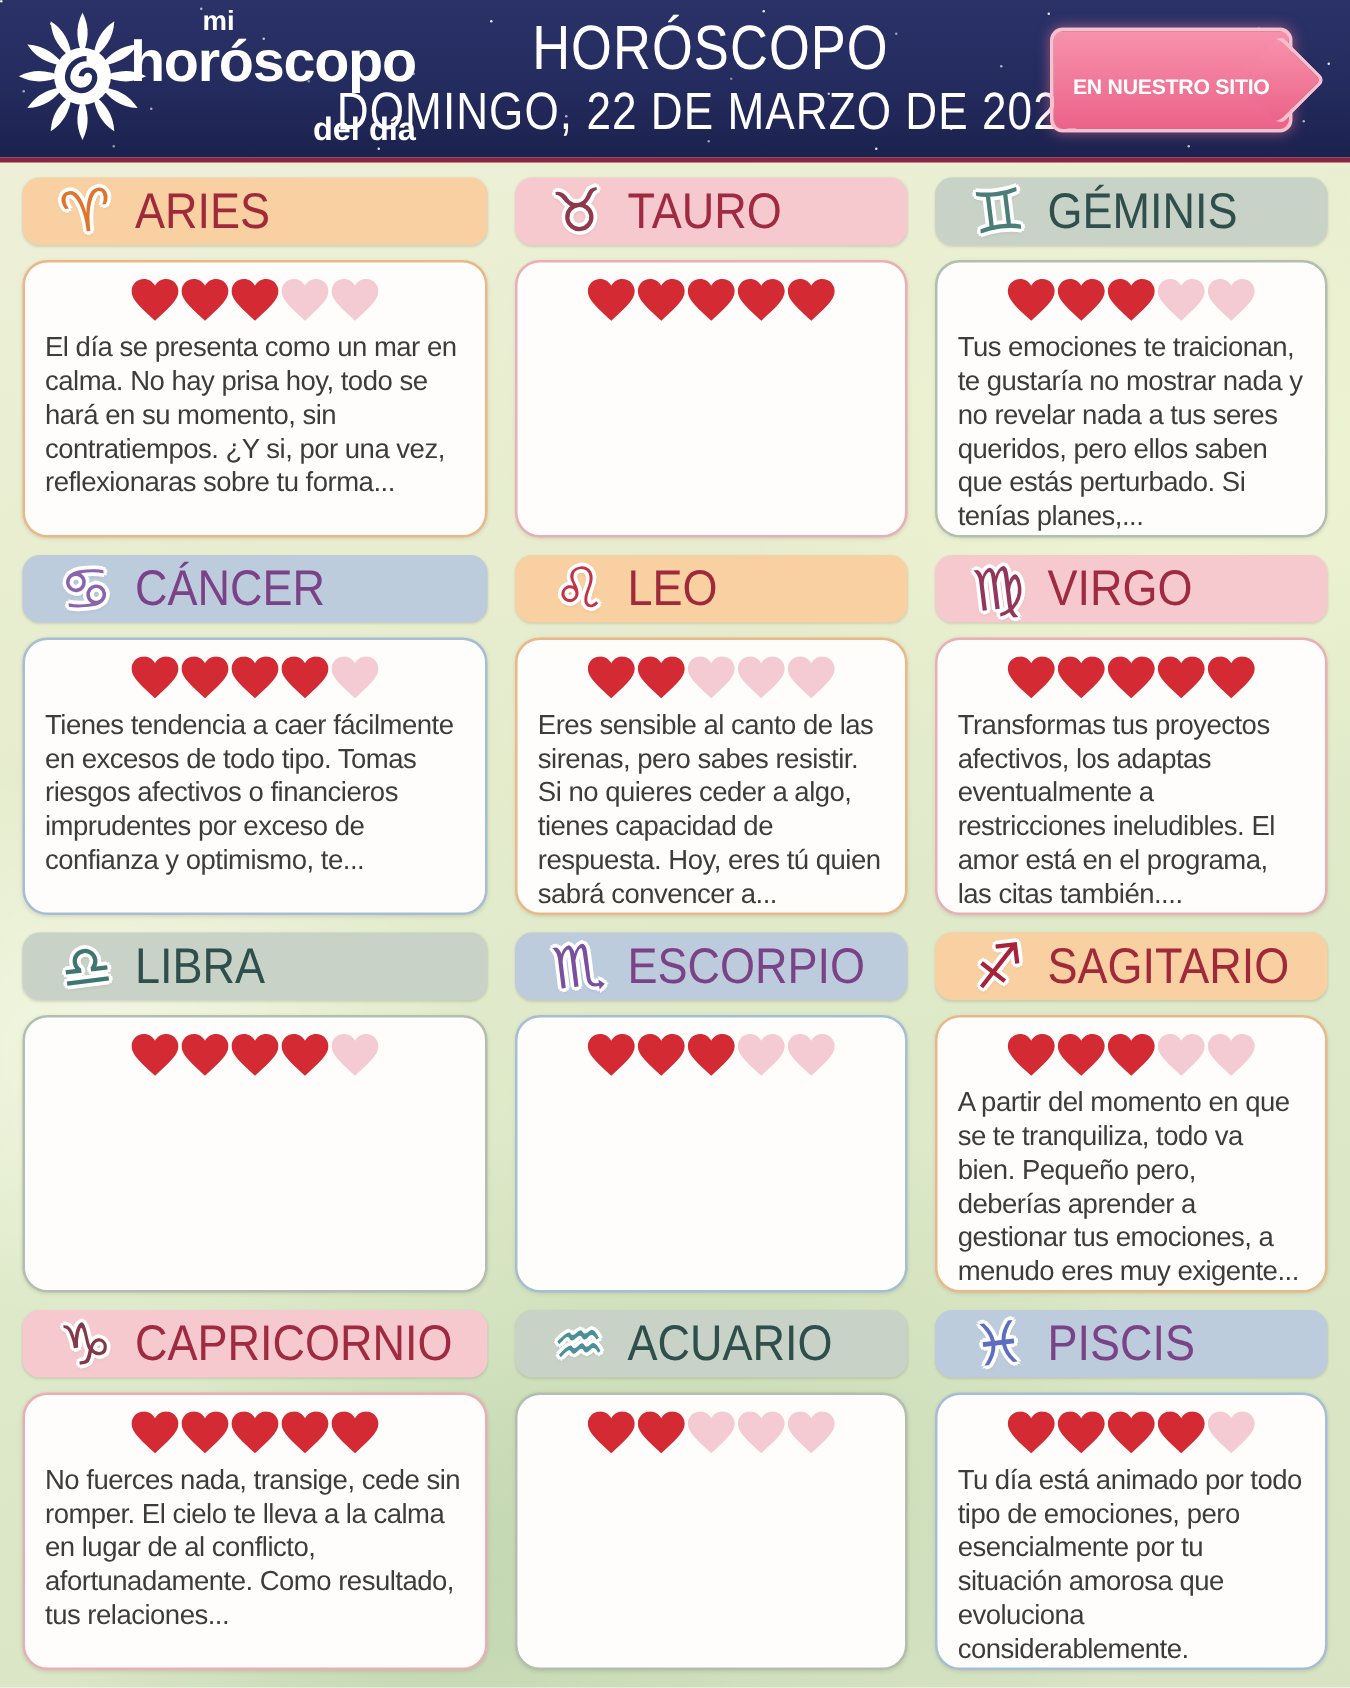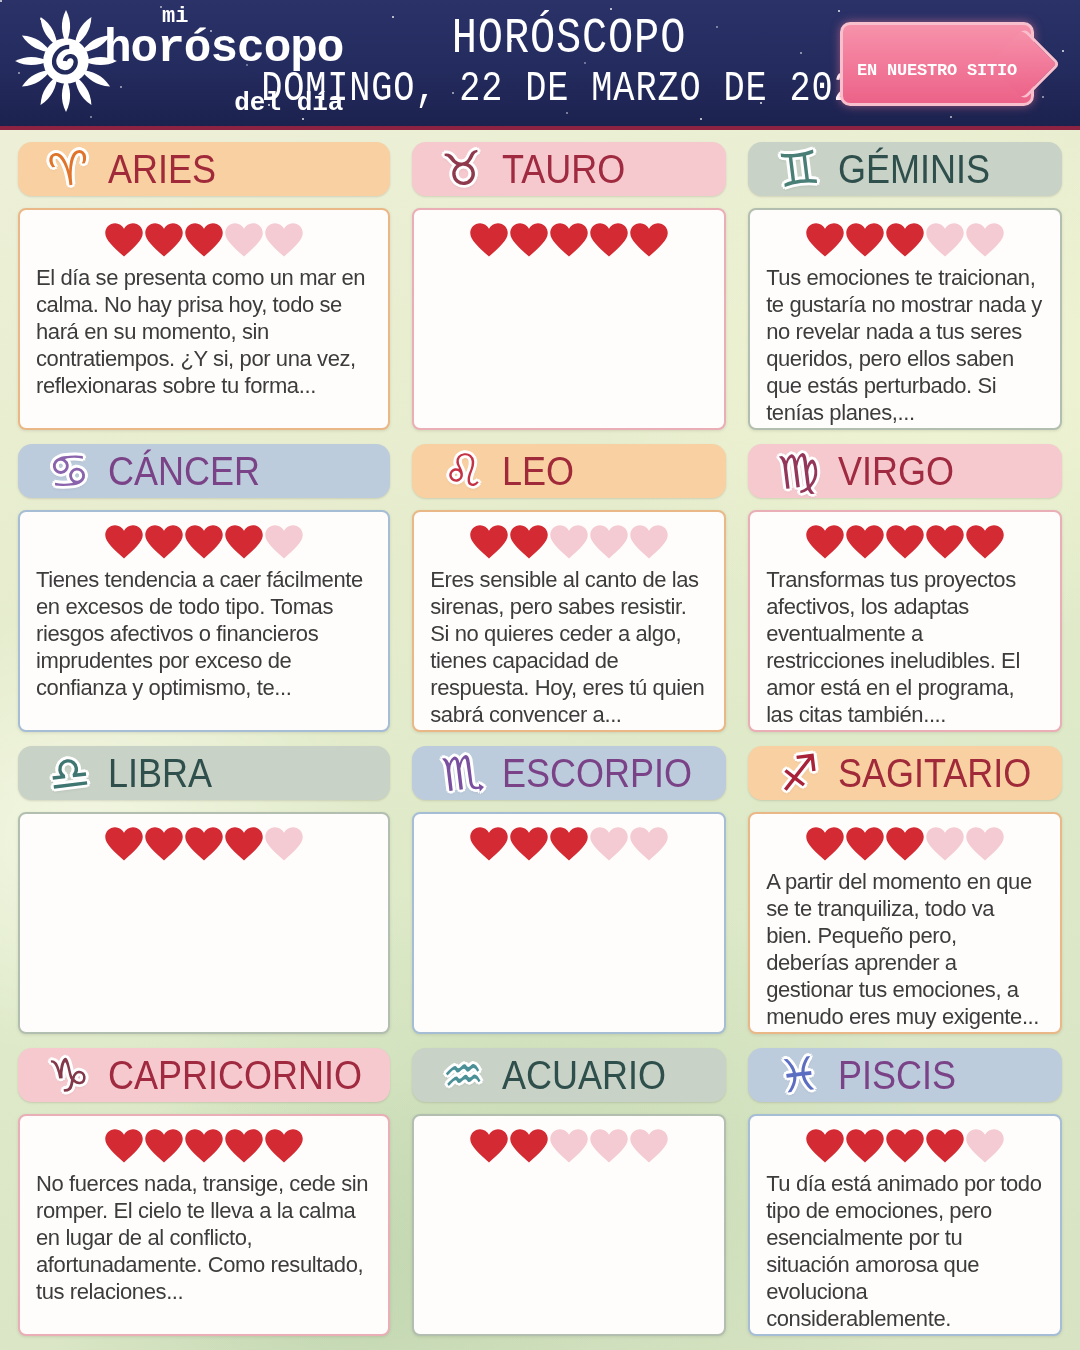--- a/index.html
+++ b/index.html
@@ -11,21 +11,20 @@
       radial-gradient(520px 380px at 88% 28%, rgba(246,249,216,.65), transparent 70%),
       radial-gradient(560px 430px at 50% 88%, rgba(184,209,168,.55), transparent 72%),
       radial-gradient(400px 300px at 30% 95%, rgba(170,200,158,.45), transparent 70%),
       linear-gradient(165deg,#eff1da 0%,#e7edce 35%,#dde9c8 65%,#d7e3c3 100%);
   }
   
   .topbar{
     position:relative;height:126px;
     background:linear-gradient(180deg,#2b3268 0%, var(--navy_header,#242b5e) 55%, #1c224e 100%);
     border-bottom:4px solid var(--header_divider,#8c2342);
-    font-family:Liberation Mono, monospace;
   }
   .stars{position:absolute;inset:0;pointer-events:none;}
   .stars i{
     position:absolute;width:2px;height:2px;border-radius:50%;background:#fff;opacity:.9;
     box-shadow:
       40px 18px 0 0 #fff, 120px 86px 0 0 rgba(255,255,255,.7), 210px 30px 0 0 rgba(255,255,255,.8),
       268px 104px 0 0 #fff, 330px 58px 0 0 rgba(255,255,255,.6), 392px 16px 0 0 #fff,
       452px 92px 0 0 rgba(255,255,255,.75), 510px 40px 0 0 #fff, 566px 112px 0 0 rgba(255,255,255,.6),
       610px 8px 0 0 #fff, 662px 74px 0 0 rgba(255,255,255,.8), 716px 26px 0 0 rgba(255,255,255,.6),
       760px 102px 0 0 #fff, 800px 52px 0 0 rgba(255,255,255,.7), 838px 10px 0 0 #fff,
@@ -75,21 +74,21 @@
     flex:none;width:78px;font-size:46px;line-height:1;color:var(--icon);
     transform:rotate(-7deg);text-align:center;font-family:"DejaVu Sans",sans-serif;
     text-shadow:-3px 0 0 #fff,3px 0 0 #fff,0 -3px 0 #fff,0 3px 0 #fff,-2px -2px 0 #fff,2px -2px 0 #fff,-2px 2px 0 #fff,2px 2px 0 #fff,0 2px 4px rgba(0,0,0,.18);
   }
   .sign-title{
     font-size:40px;color:var(--title);letter-spacing:0;
     display:inline-block;transform:scaleX(.9);transform-origin:left center;white-space:nowrap;
   }
   .sign-body{
     margin-top:12px;height:218px;background:#fffdfb;
-    border:2px solid var(--border);border-radius:8px;overflow:hidden;
+    border:2px solid var(--border);border-radius:20px;overflow:hidden;
     box-shadow:0 1px 3px rgba(90,80,60,.15);
   }
   .hearts{display:flex;justify-content:center;margin-top:13px;}
   .heart{width:38px;height:34px;margin:0 1px;}
   .heart svg{display:block;width:38px;height:34px;}
   .heart.filled{color:var(--heart_filled,#d42a33);}
   .heart.empty{color:var(--heart_empty,#f4cbd2);}
   .sign-text{
     margin:7px 16px 0 16px;font-size:22px;line-height:27px;
     color:var(--text_body,#3c3c3c);letter-spacing:-.4px;

